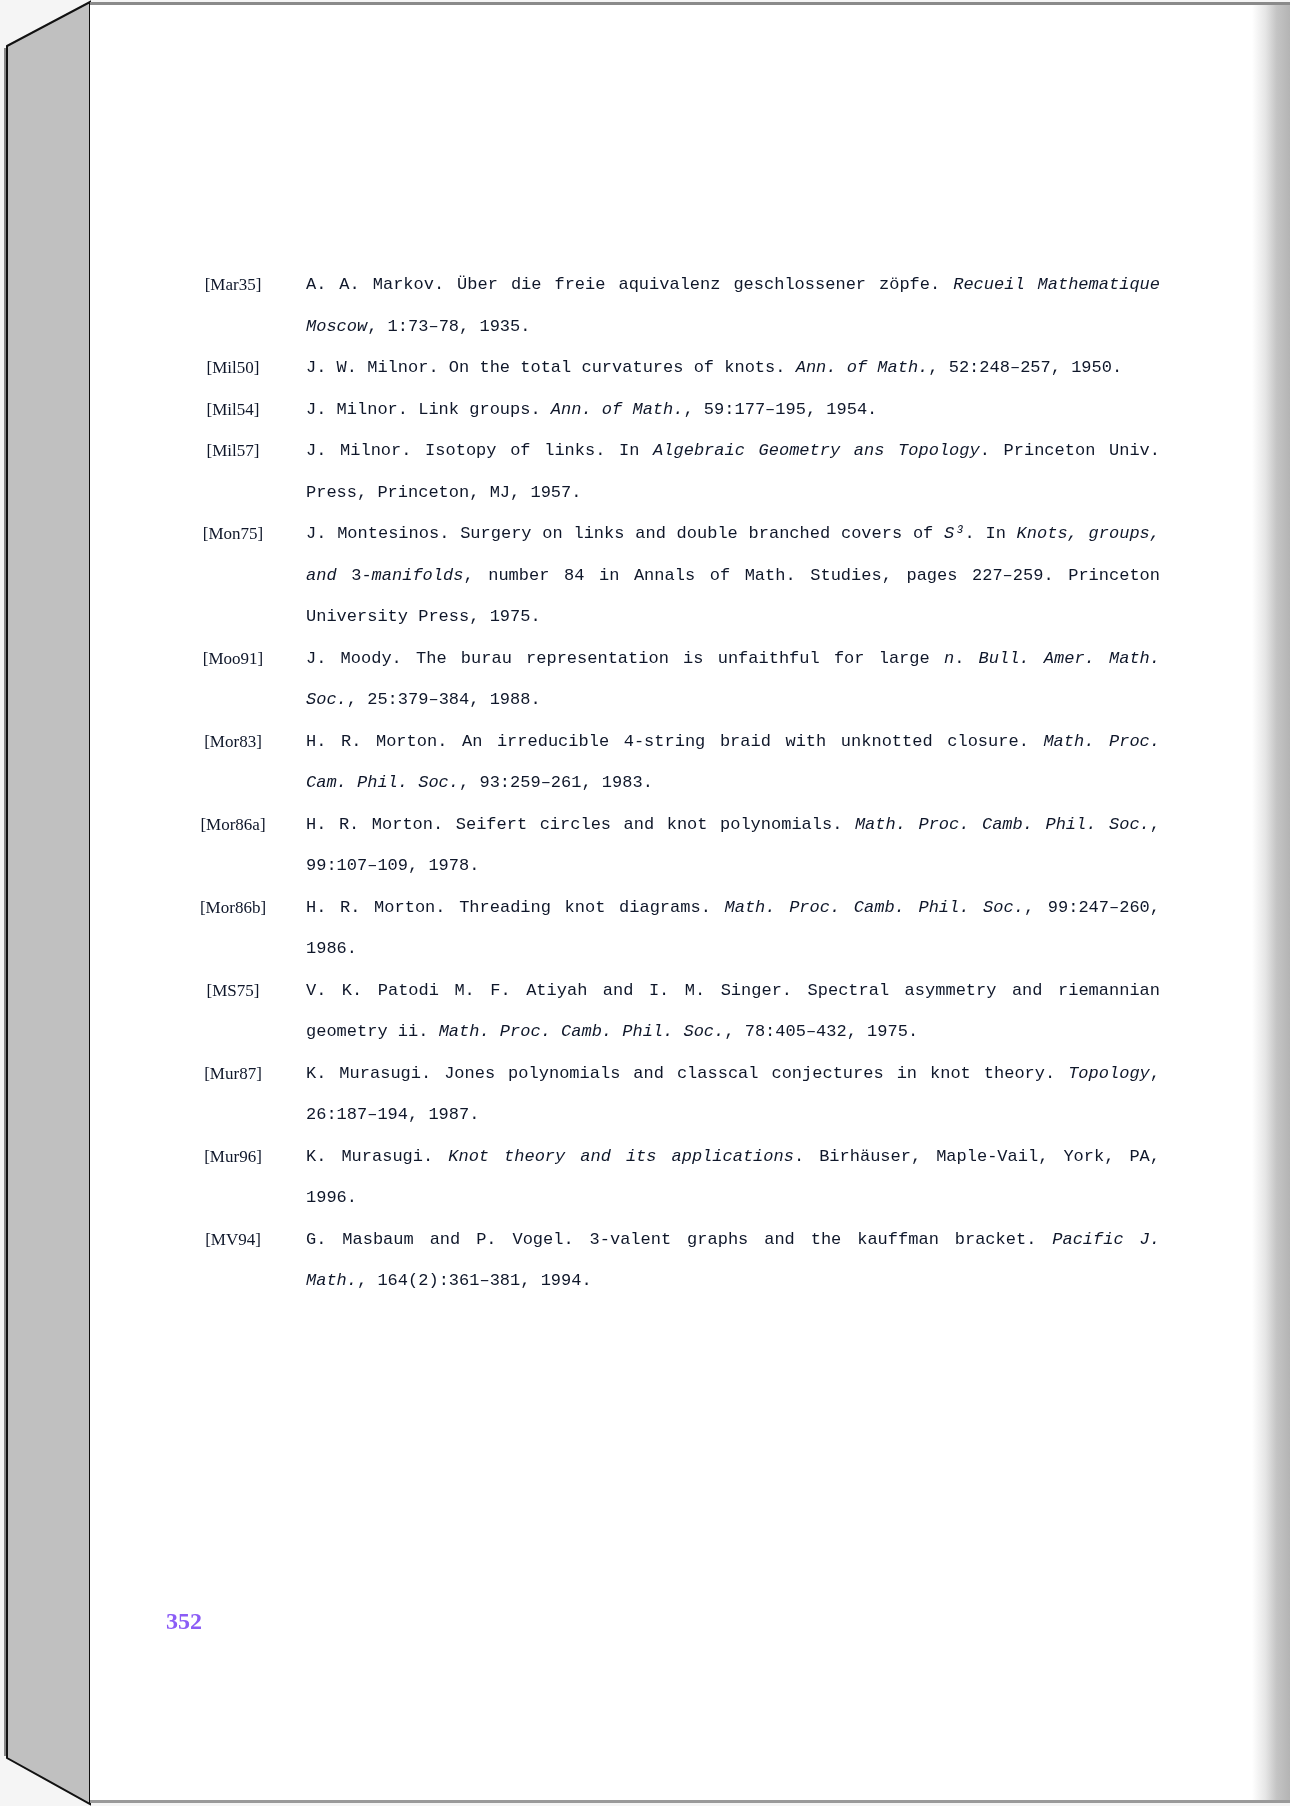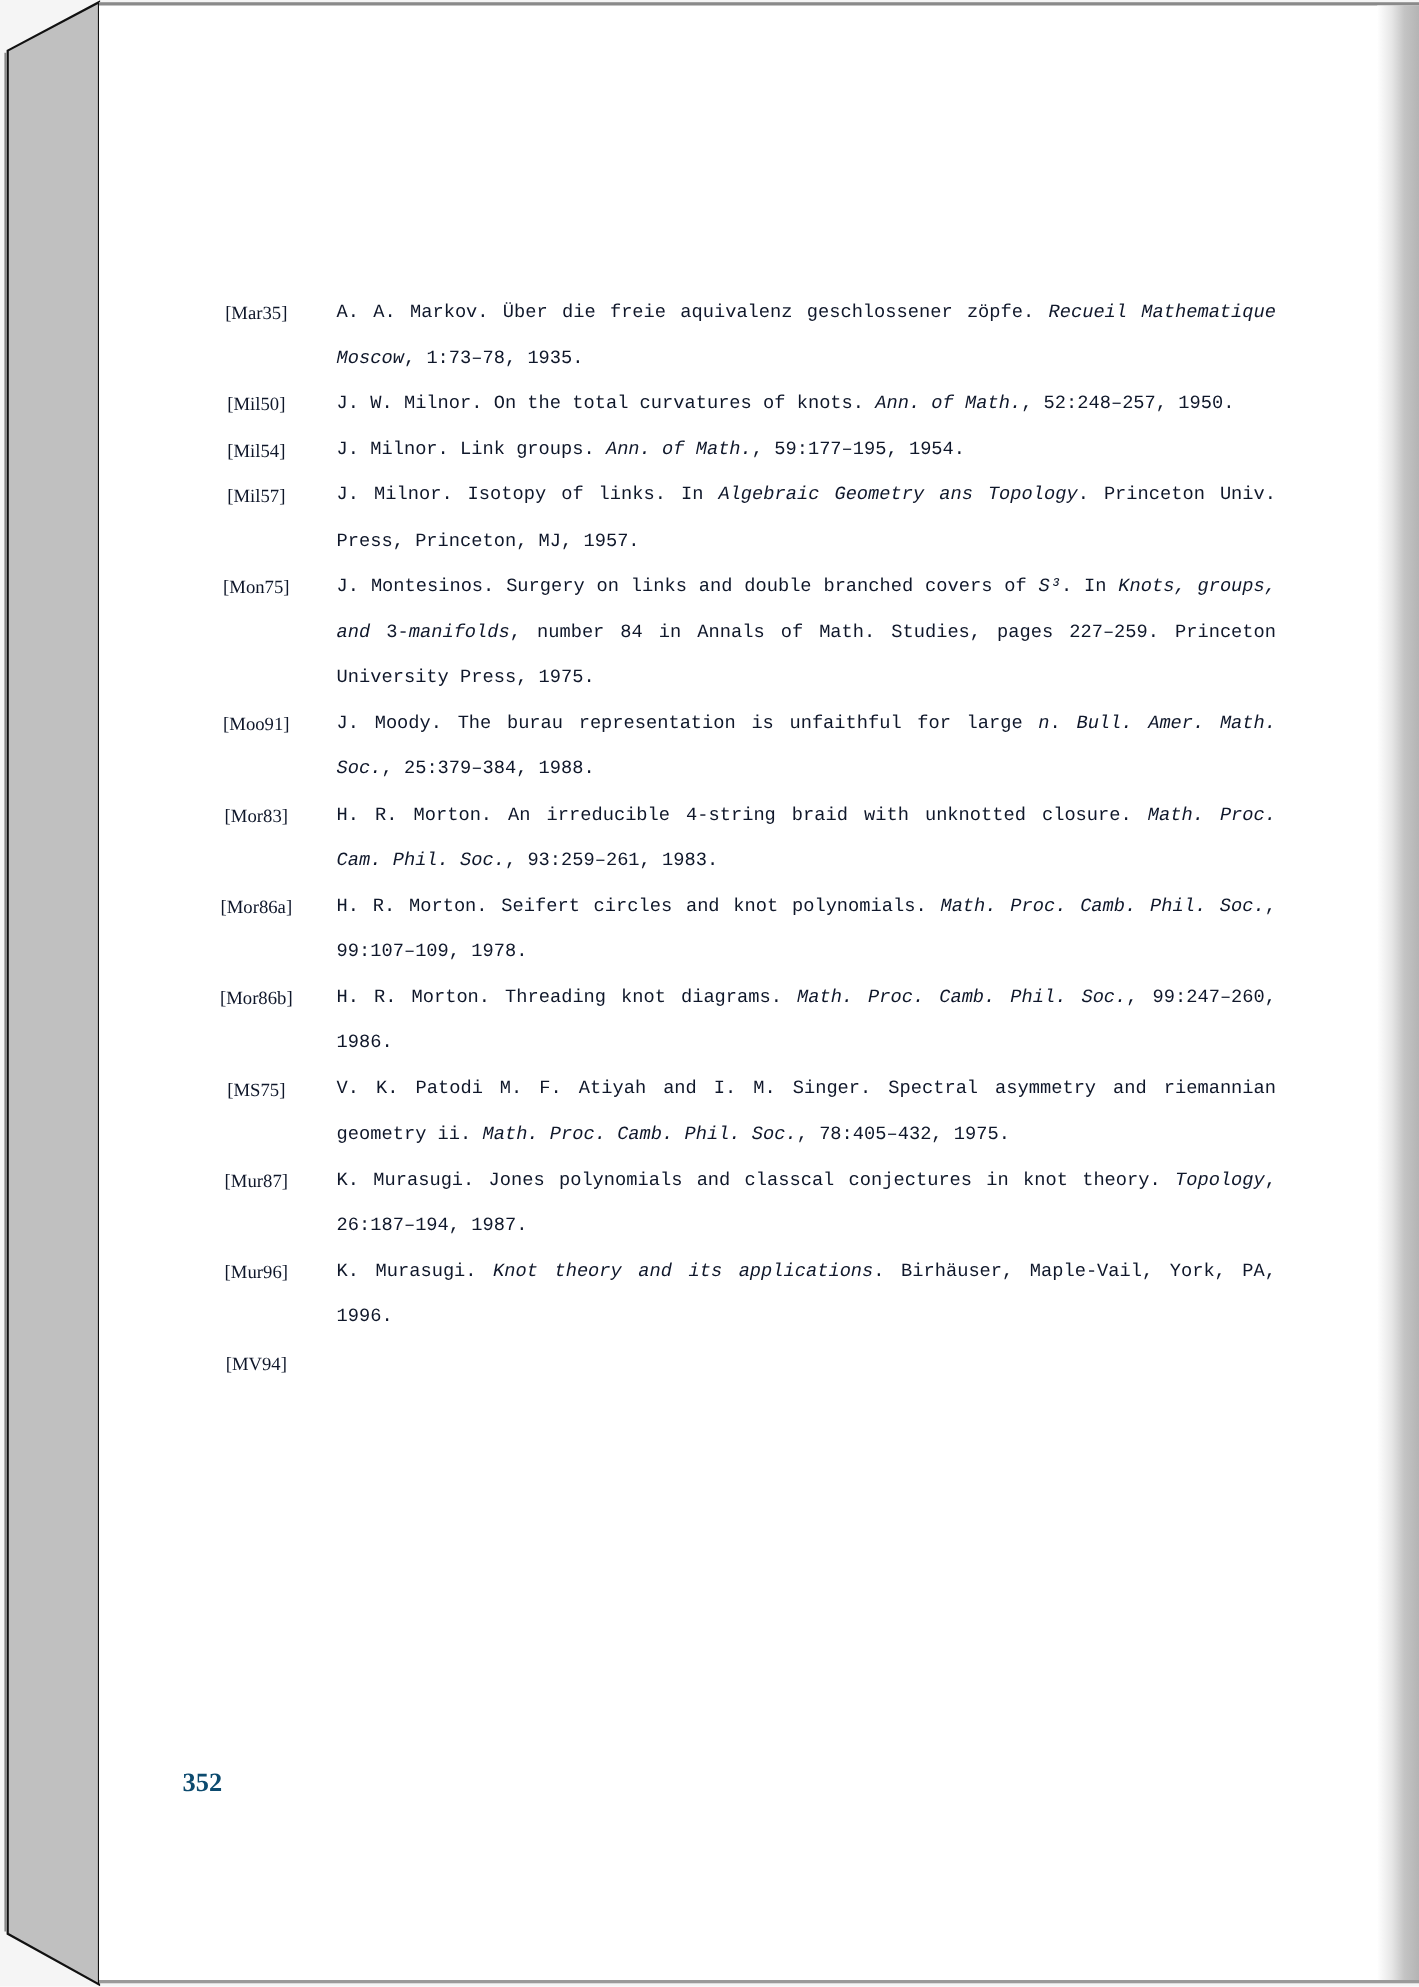--- a/index.html
+++ b/index.html
@@ -25,21 +25,21 @@
     .refs {
       position: absolute; left: 160px; top: 216px; width: 1000px;
       font-size: 17px; line-height: 41.5px; color: #0f172a; margin-top: 48px;
     }
     .ref { display: flex; margin-bottom: 0; }
     .ref .key { width: 146px; flex: 0 0 146px; text-align: center; white-space: nowrap; }
     .ref .body { flex: 1; text-align: justify; font-family: Liberation Mono, monospace; }
     .ref .body i { font-style: italic; }
     .pageno {
       position: absolute; left: 166px; top: 1608px;
-      font-size: 24px; font-weight: bold; color: #0c4a6e;
+      font-size: 24px; font-weight: bold; color: #8b5cf6;
     }
   </style>
 </head>
 <body>
 
 <svg class="spine" width="92" height="1806" viewBox="0 0 92 1806">
   <polygon points="7,46 90,2 90,1804 7,1758" fill="#c0c0c0" stroke="#111" stroke-width="2"></polygon>
   <line x1="5" y1="48" x2="5" y2="1756" stroke="#888" stroke-width="2"></line>
 </svg>
 
@@ -91,16 +91,17 @@
     <div class="ref">
       <div class="key">[Mur87]</div>
       <div class="body"><span>K. Murasugi. Jones polynomials and classcal conjectures in knot theory. </span><i>Topology</i><span>, 26:187–194, 1987.</span></div>
     </div>
     <div class="ref">
       <div class="key">[Mur96]</div>
       <div class="body"><span>K. Murasugi. </span><i>Knot theory and its applications</i><span>. Birhäuser, Maple-Vail, York, PA, 1996.</span></div>
     </div>
     <div class="ref">
       <div class="key">[MV94]</div>
+      <div class="body"><span>G. Masbaum and P. Vogel. 3-valent graphs and the kauffman bracket. </span><i>Pacific J. Math.</i><span>, 164(2):361–381, 1994.</span></div>
     </div>
   </div>
 
 <div class="pageno">352</div>
 
 </body></html>

